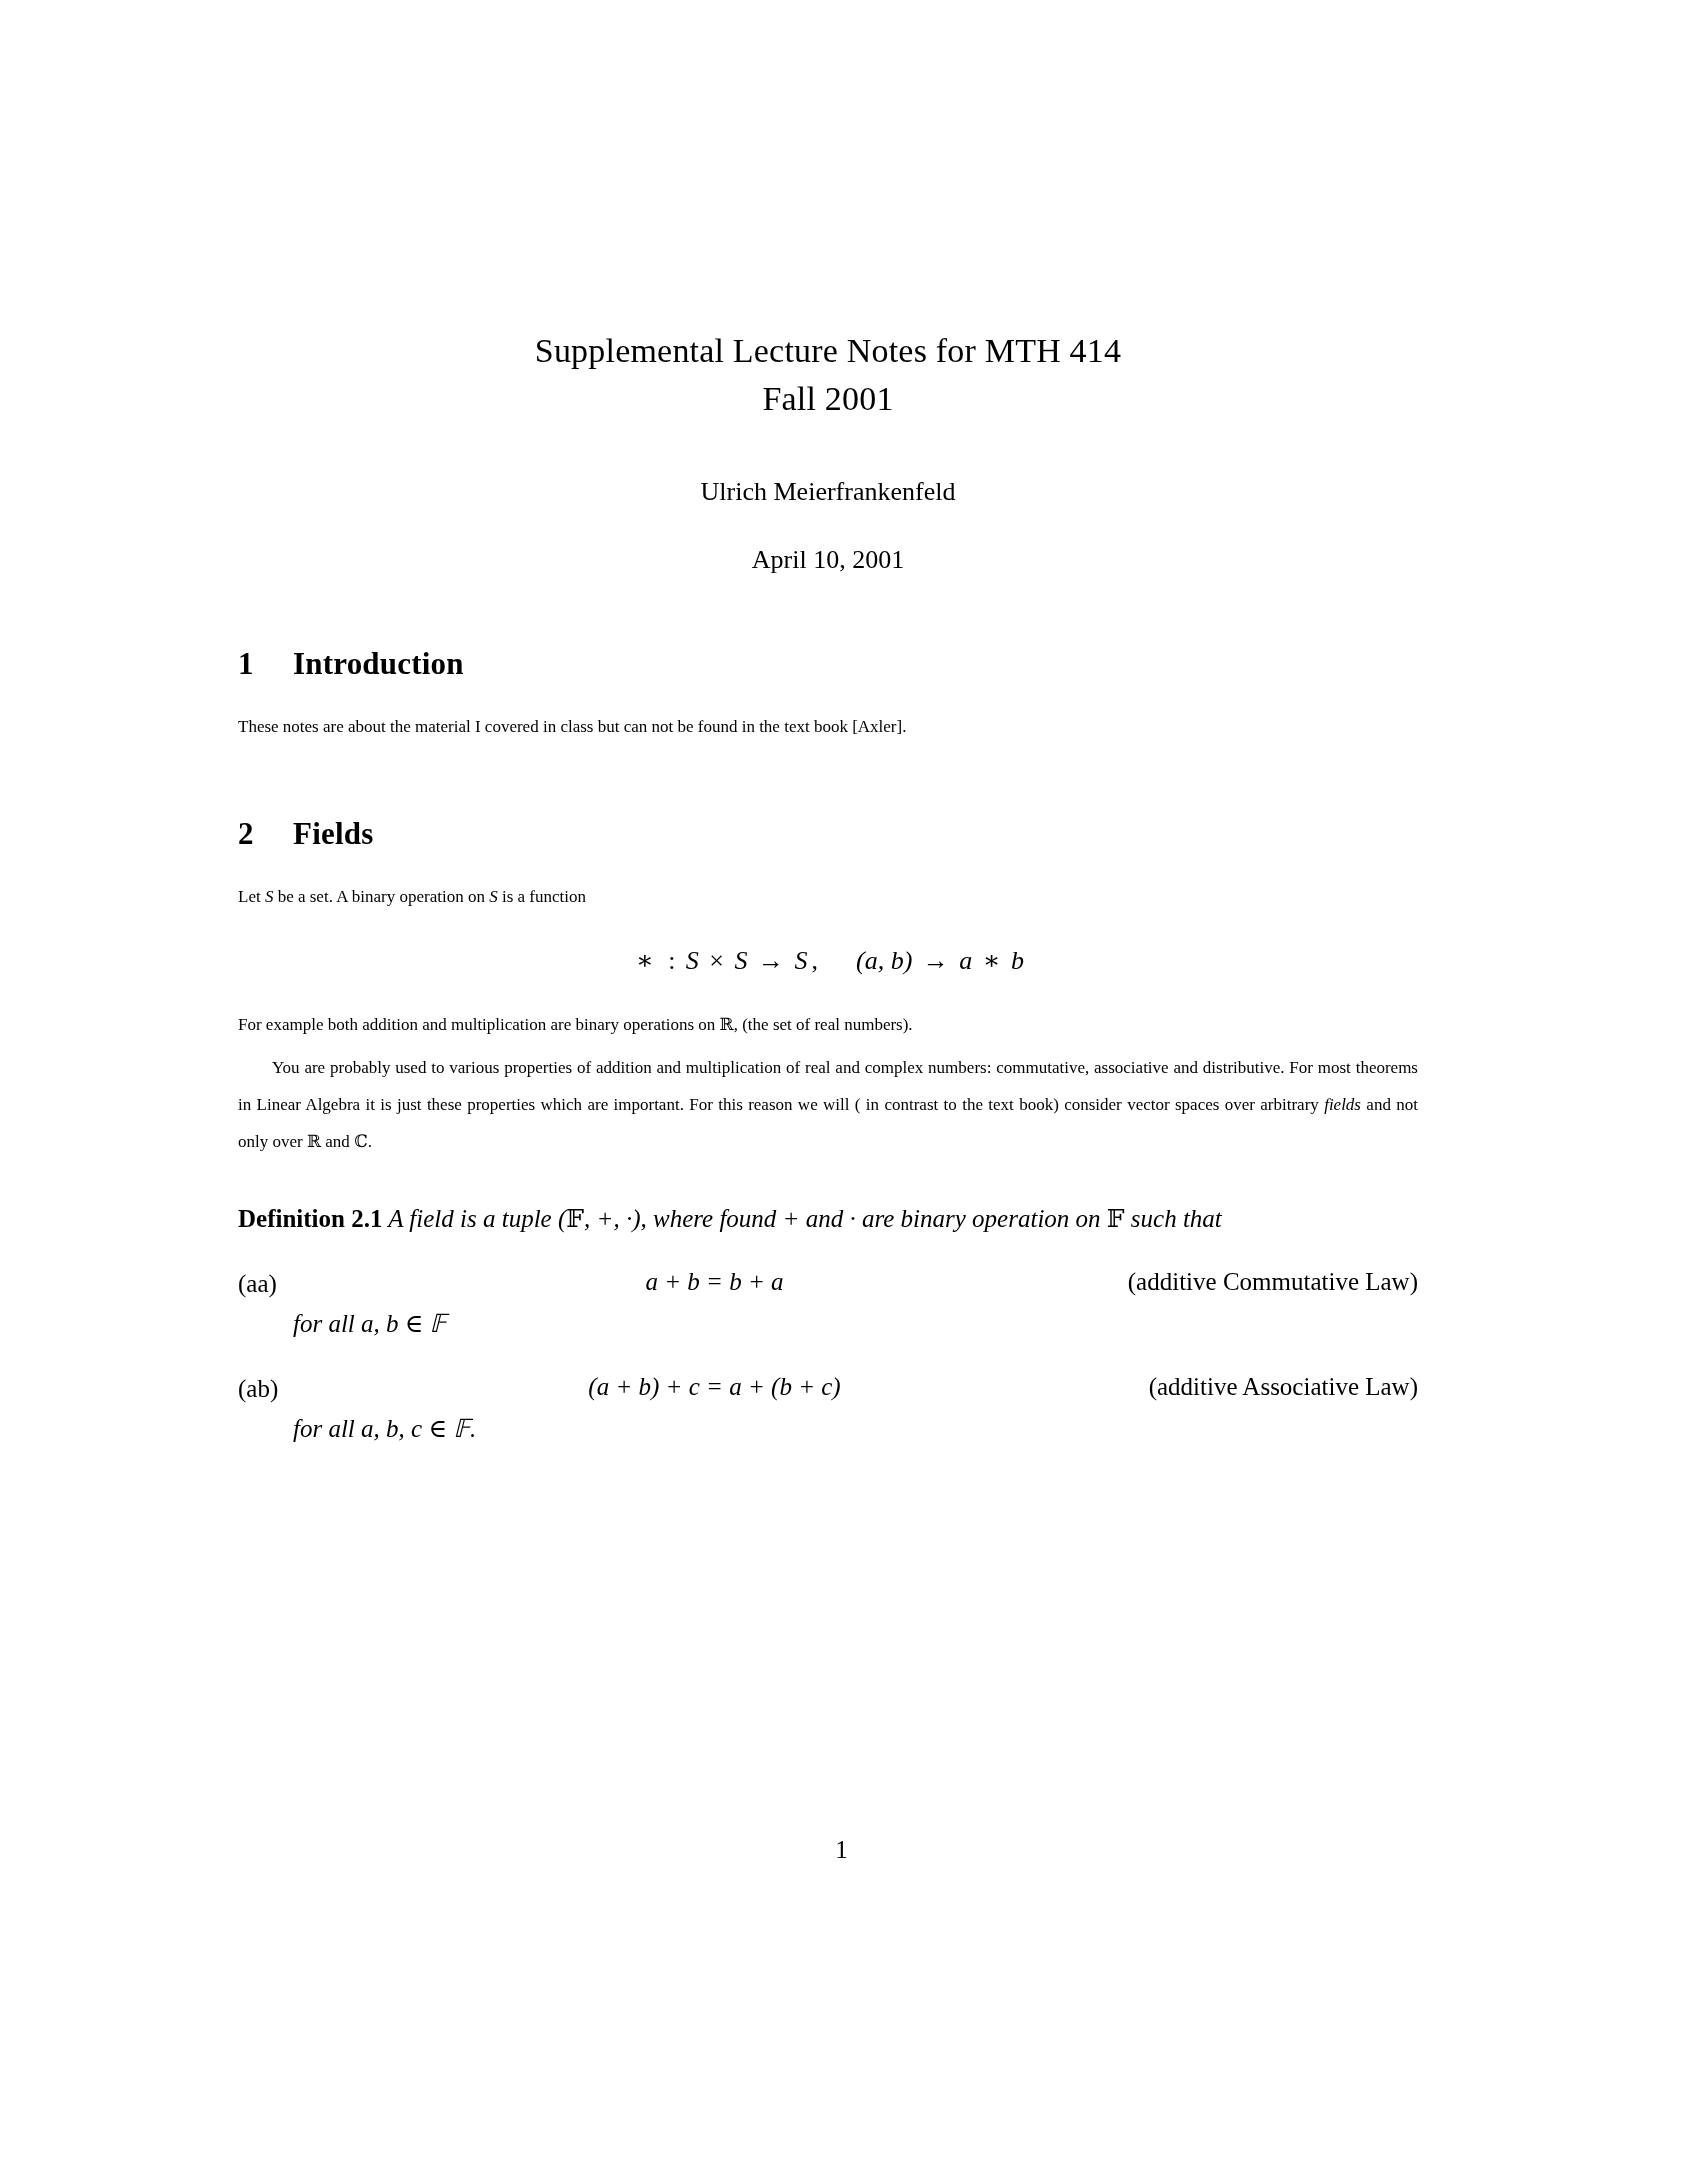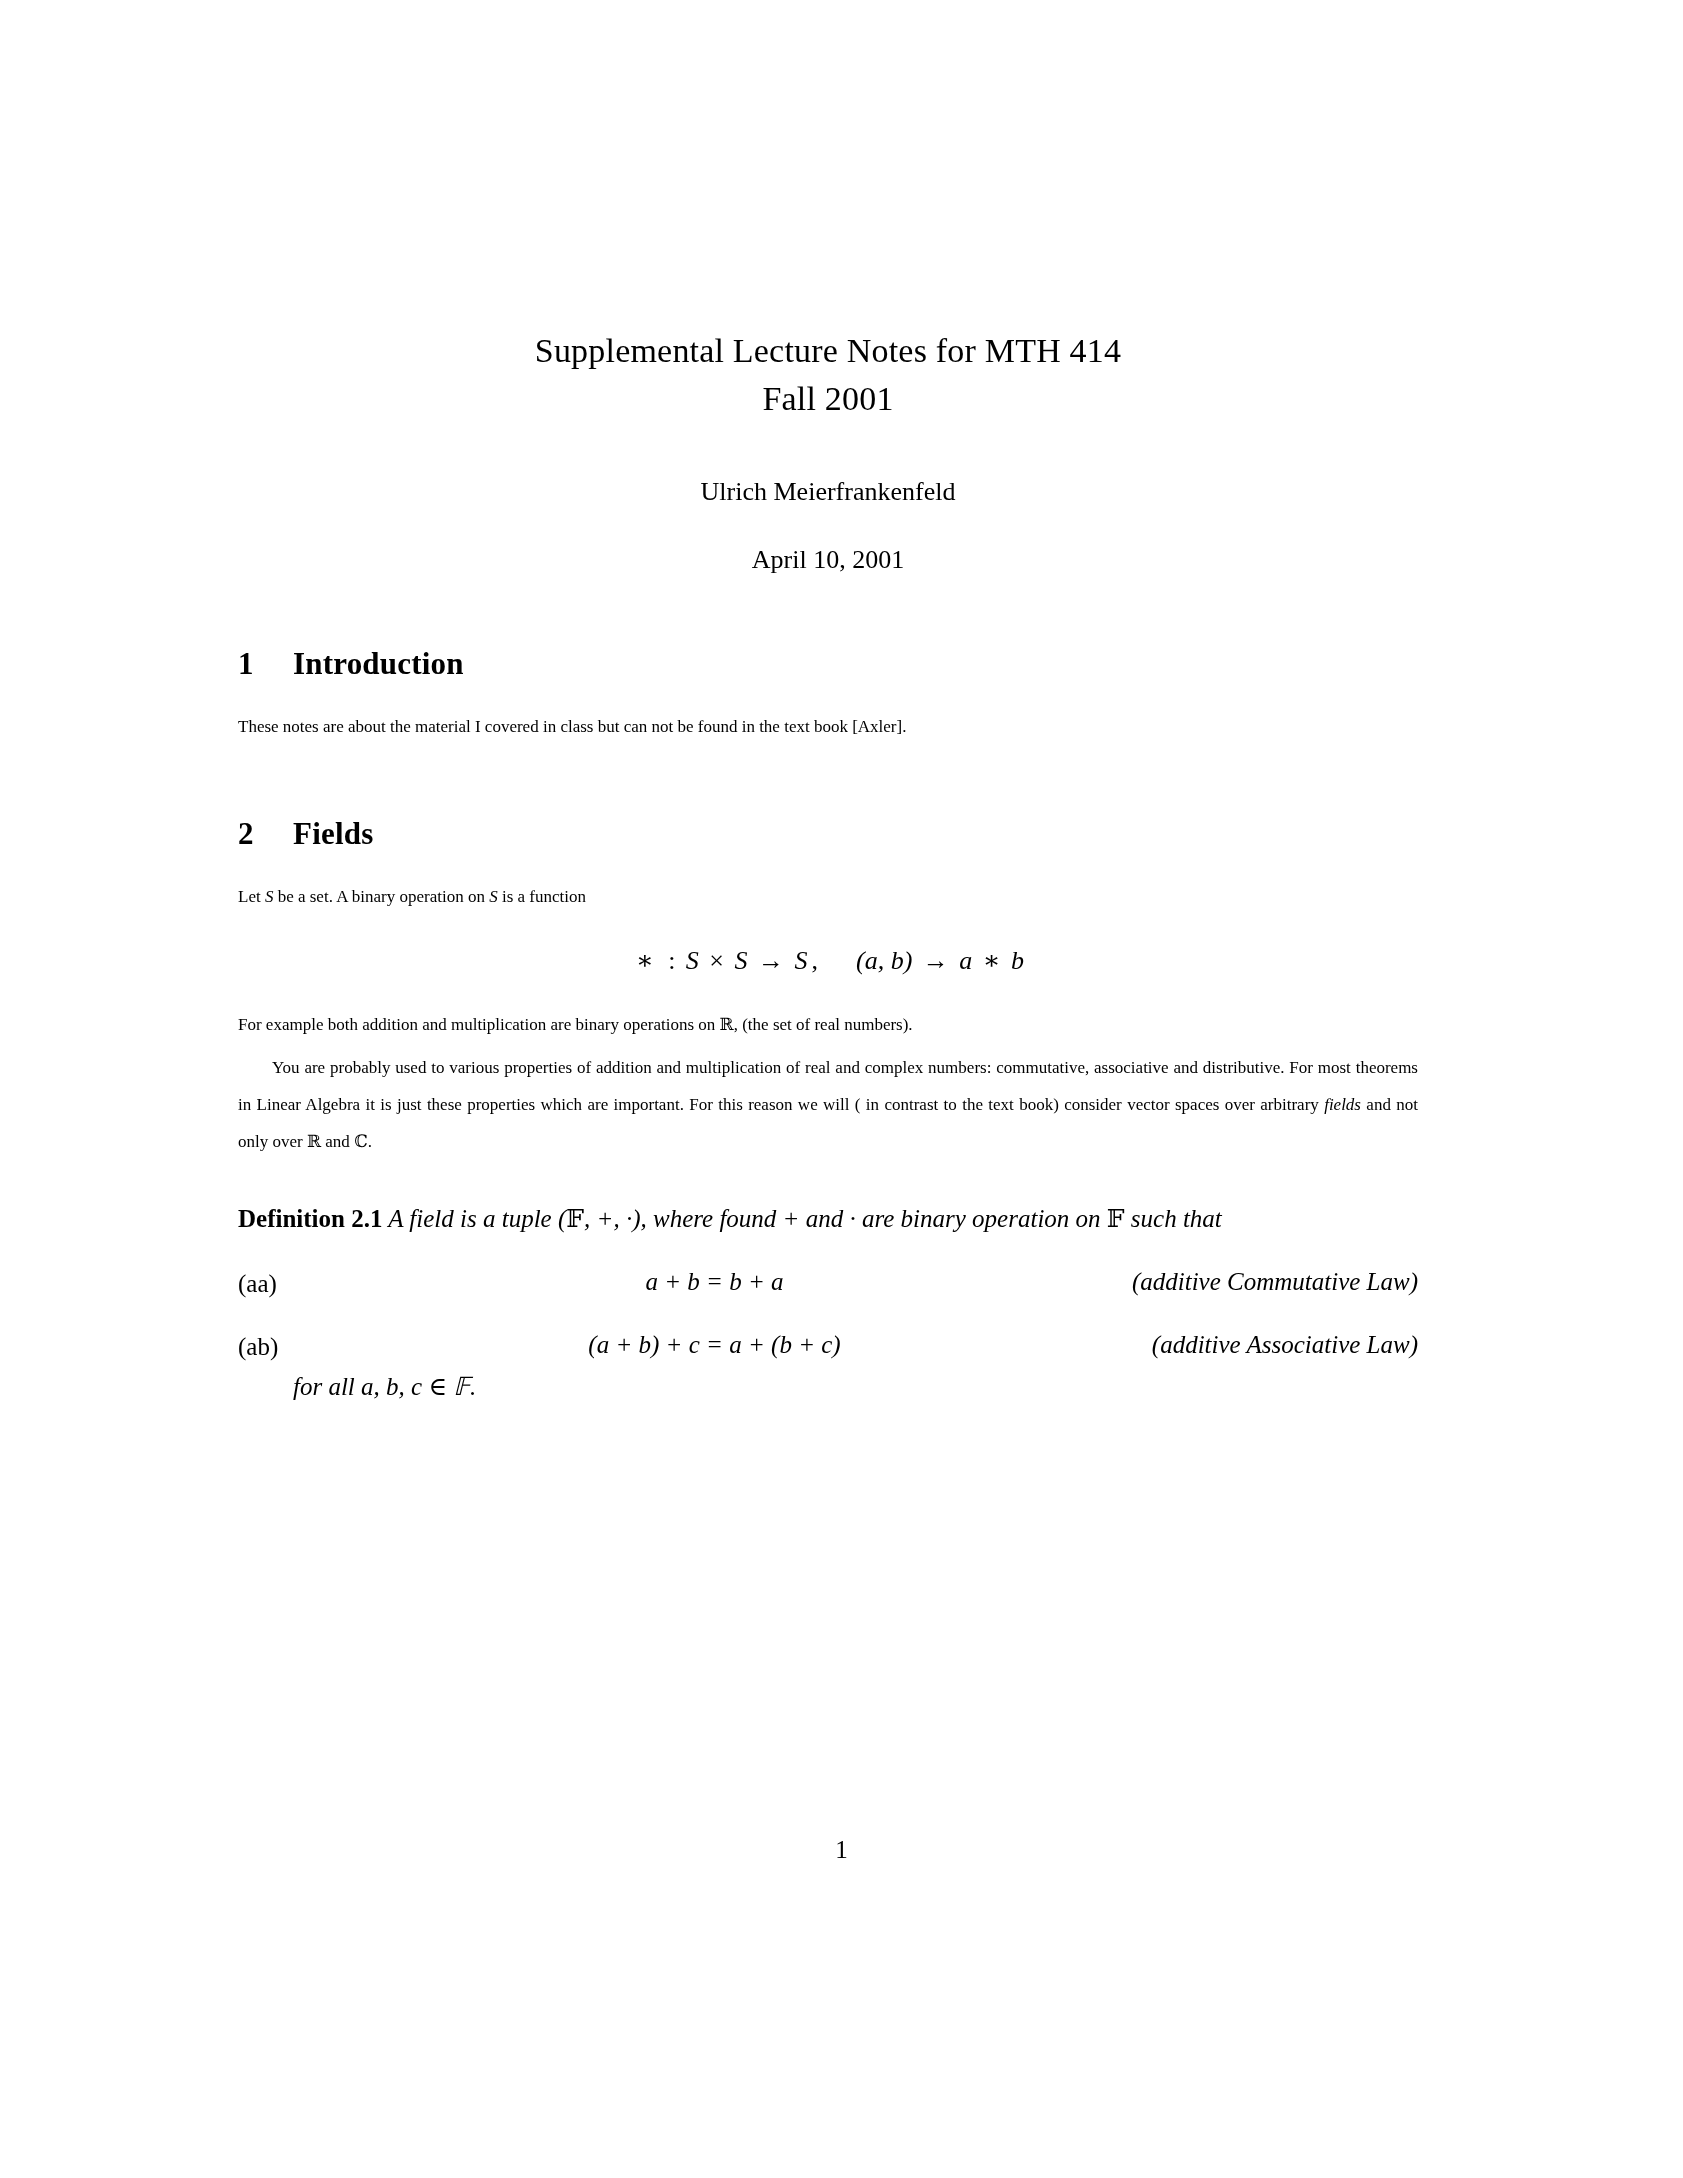--- a/index.html
+++ b/index.html
@@ -139,21 +139,20 @@
     display: block;
     text-align: center;
     padding-left: 40px;
     padding-right: 267px;
     font-size: 25px;
   }
   .axiom .law {
     position: absolute;
     right: 0;
     top: 0;
-    font-style: italic;
     font-size: 25px;
     white-space: nowrap;
     margin-left: 40px;
   }
   .axiom .cont {
     display: block;
     margin-left: 55px;
     font-style: italic;
     margin-top: 5px;
   }
@@ -217,20 +216,21 @@
 
     <div class="definition"><span class="defhead">Definition 2.1</span><span class="deftext"> A field </span><span class="deftext">is a tuple (</span><span class="bb">𝔽</span><span class="deftext">, +, ·), where found + and · are binary operation on </span><span class="bb">𝔽</span><span class="deftext"> such that</span>
     </div>
 
     <div class="axiom">
       <span class="tag">(aa)</span>
       <div class="rowmain">
         <span class="eq math">a + b = b + a</span>
         <span class="law">(additive Commutative Law)</span>
       </div>
+      <span class="cont math">for all a, b ∈ 𝔽</span>
     </div>
 
     <div class="axiom">
       <span class="tag">(ab)</span>
       <div class="rowmain">
         <span class="eq math">(a + b) + c = a + (b + c)</span>
         <span class="law">(additive Associative Law)</span>
       </div>
       <span class="cont math">for all a, b, c ∈ 𝔽.</span>
     </div>

